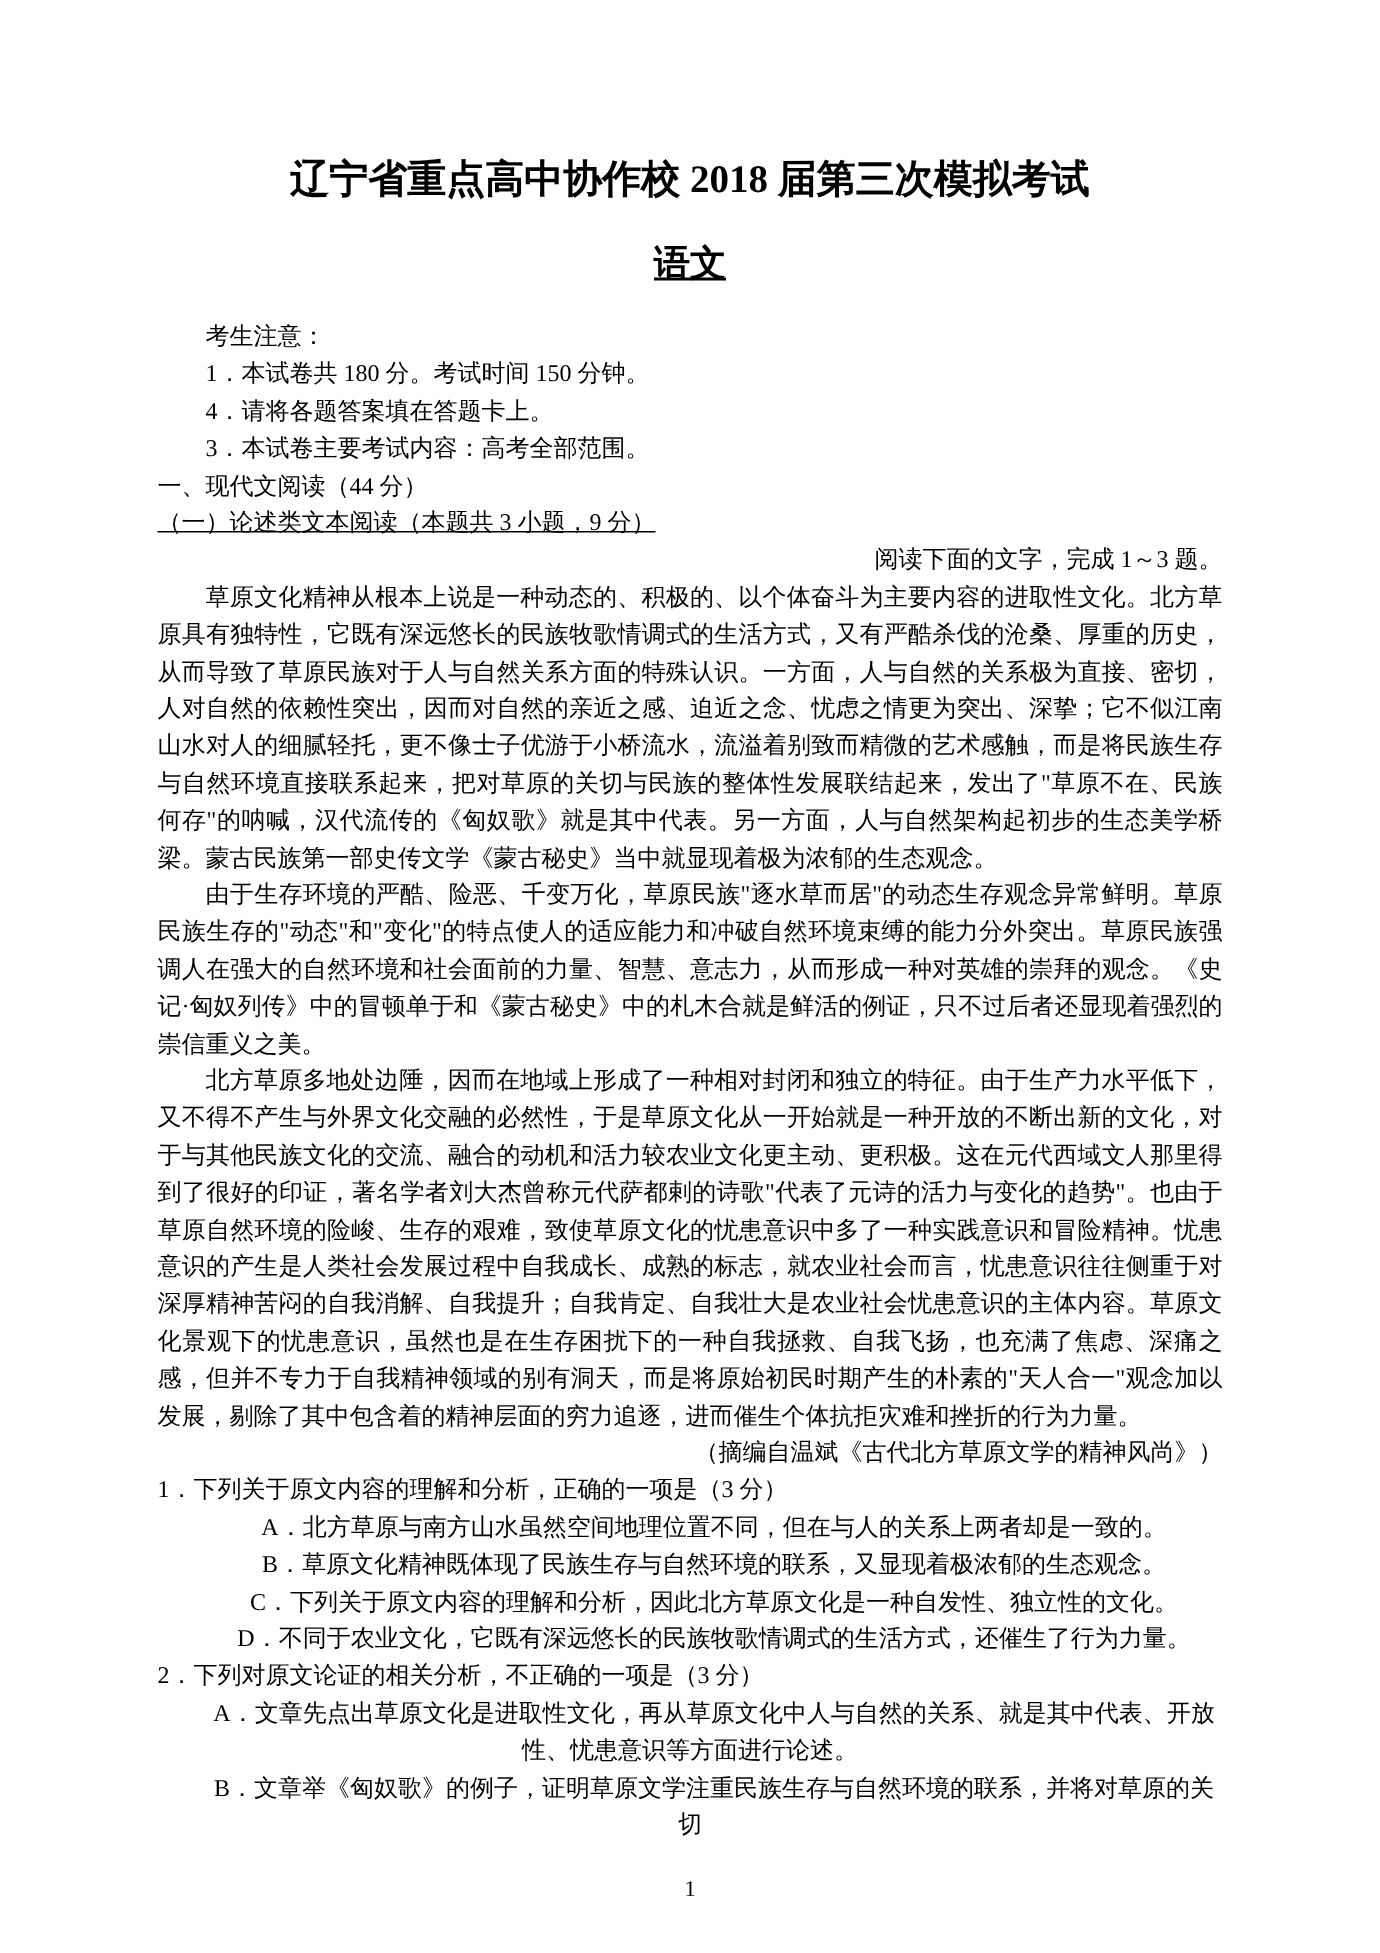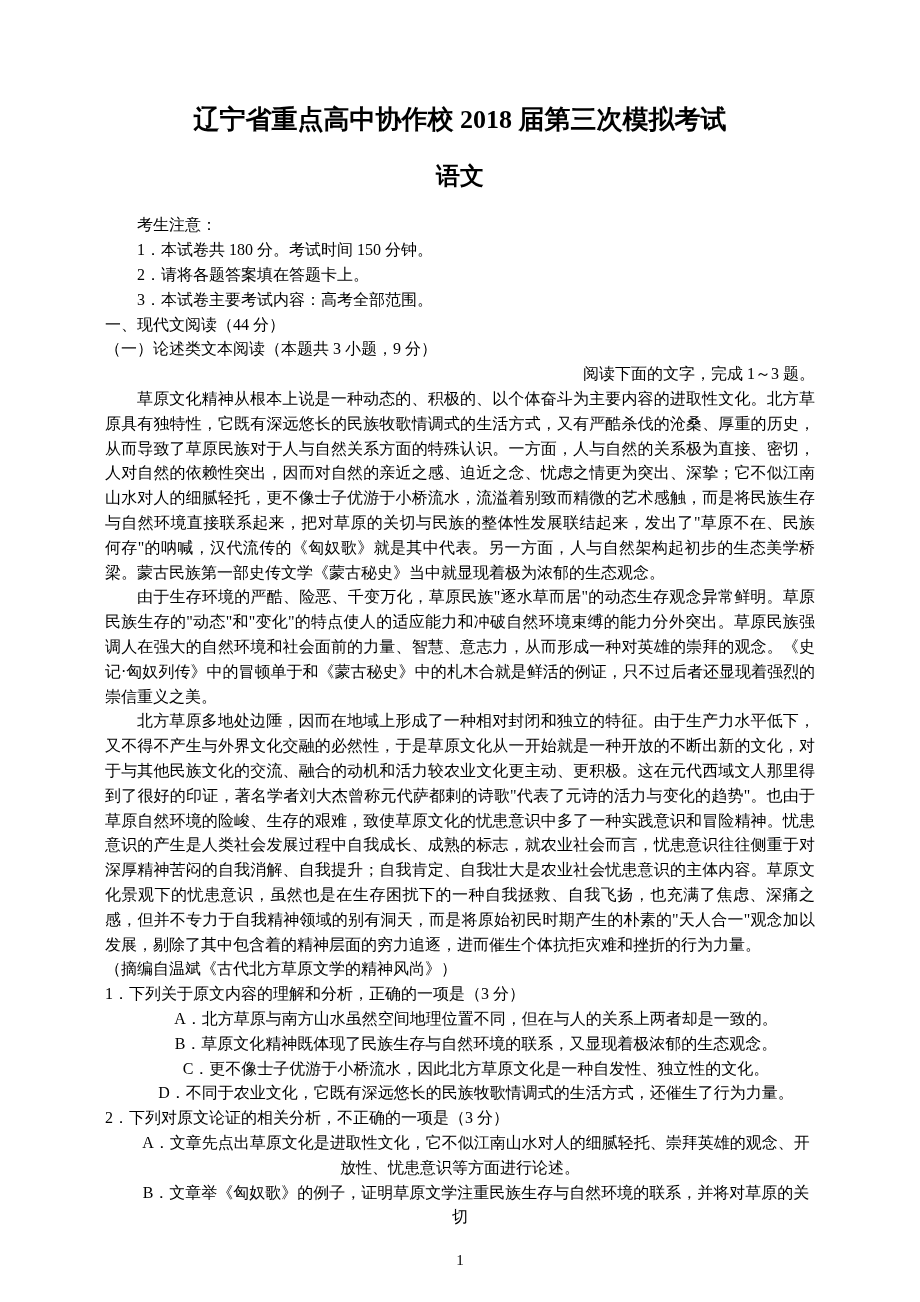--- a/index.html
+++ b/index.html
@@ -20,45 +20,47 @@
       font-weight: bold;
       margin-bottom: 18px;
       font-family: "SimSun", "宋体", serif;
     }
     .title-sub {
       text-align: center;
       font-size: 24px;
       font-weight: bold;
       margin-bottom: 18px;
       font-family: "SimSun", "宋体", serif;
+      text-decoration: underline;
     }
     .notice-header {
       text-indent: 2em;
       margin-bottom: 0;
     }
     .notice-line {
       text-indent: 2em;
       margin-bottom: 0;
     }
     .section-heading {
       margin-top: 0;
     }
     .subsection-heading {
       margin-top: 0;
+      text-decoration: underline;
     }
     .instruction {
       text-indent: 2em;
       text-align: right;
     }
     .paragraph {
       text-indent: 2em;
       text-align: justify;
     }
     .citation {
-      text-align: left;
+      text-align: right;
       margin-top: 0;
     }
     .question {
       margin-top: 0;
     }
     .option {
       text-indent: 2em;
       text-align: center;
     }
     .page-number {
@@ -71,36 +73,36 @@
     }
   </style>
 </head>
 <body>
 
 <div class="title-main">辽宁省重点高中协作校 2018 届第三次模拟考试</div>
 <div class="title-sub">语文</div>
 
 <div class="notice-header">考生注意：</div>
 <div class="notice-line">1．本试卷共 180 分。考试时间 150 分钟。</div>
-<div class="notice-line">2．请将各题答案填在答题卡上。</div>
+<div class="notice-line">4．请将各题答案填在答题卡上。</div>
 <div class="notice-line">3．本试卷主要考试内容：高考全部范围。</div>
 
 <div class="section-heading">一、现代文阅读（44 分）</div>
 <div class="subsection-heading">（一）论述类文本阅读（本题共 3 小题，9 分）</div>
 <div class="instruction">阅读下面的文字，完成 1～3 题。</div>
 
 <p class="paragraph">草原文化精神从根本上说是一种动态的、积极的、以个体奋斗为主要内容的进取性文化。北方草原具有独特性，它既有深远悠长的民族牧歌情调式的生活方式，又有严酷杀伐的沧桑、厚重的历史，从而导致了草原民族对于人与自然关系方面的特殊认识。一方面，人与自然的关系极为直接、密切，人对自然的依赖性突出，因而对自然的亲近之感、迫近之念、忧虑之情更为突出、深挚；它不似江南山水对人的细腻轻托，更不像士子优游于小桥流水，流溢着别致而精微的艺术感触，而是将民族生存与自然环境直接联系起来，把对草原的关切与民族的整体性发展联结起来，发出了"草原不在、民族何存"的呐喊，汉代流传的《匈奴歌》就是其中代表。另一方面，人与自然架构起初步的生态美学桥梁。蒙古民族第一部史传文学《蒙古秘史》当中就显现着极为浓郁的生态观念。</p>
 <p class="paragraph">由于生存环境的严酷、险恶、千变万化，草原民族"逐水草而居"的动态生存观念异常鲜明。草原民族生存的"动态"和"变化"的特点使人的适应能力和冲破自然环境束缚的能力分外突出。草原民族强调人在强大的自然环境和社会面前的力量、智慧、意志力，从而形成一种对英雄的崇拜的观念。《史记·匈奴列传》中的冒顿单于和《蒙古秘史》中的札木合就是鲜活的例证，只不过后者还显现着强烈的崇信重义之美。</p>
 <p class="paragraph">北方草原多地处边陲，因而在地域上形成了一种相对封闭和独立的特征。由于生产力水平低下，又不得不产生与外界文化交融的必然性，于是草原文化从一开始就是一种开放的不断出新的文化，对于与其他民族文化的交流、融合的动机和活力较农业文化更主动、更积极。这在元代西域文人那里得到了很好的印证，著名学者刘大杰曾称元代萨都剌的诗歌"代表了元诗的活力与变化的趋势"。也由于草原自然环境的险峻、生存的艰难，致使草原文化的忧患意识中多了一种实践意识和冒险精神。忧患意识的产生是人类社会发展过程中自我成长、成熟的标志，就农业社会而言，忧患意识往往侧重于对深厚精神苦闷的自我消解、自我提升；自我肯定、自我壮大是农业社会忧患意识的主体内容。草原文化景观下的忧患意识，虽然也是在生存困扰下的一种自我拯救、自我飞扬，也充满了焦虑、深痛之感，但并不专力于自我精神领域的别有洞天，而是将原始初民时期产生的朴素的"天人合一"观念加以发展，剔除了其中包含着的精神层面的穷力追逐，进而催生个体抗拒灾难和挫折的行为力量。</p>
 
 <div class="citation">（摘编自温斌《古代北方草原文学的精神风尚》）</div>
 
 <div class="question">1．下列关于原文内容的理解和分析，正确的一项是（3 分）</div>
 <div class="option">A．北方草原与南方山水虽然空间地理位置不同，但在与人的关系上两者却是一致的。</div>
 <div class="option">B．草原文化精神既体现了民族生存与自然环境的联系，又显现着极浓郁的生态观念。</div>
-<div class="option">C．更不像士子优游于小桥流水，因此北方草原文化是一种自发性、独立性的文化。</div>
+<div class="option">C．下列关于原文内容的理解和分析，因此北方草原文化是一种自发性、独立性的文化。</div>
 <div class="option">D．不同于农业文化，它既有深远悠长的民族牧歌情调式的生活方式，还催生了行为力量。</div>
 
 <div class="question">2．下列对原文论证的相关分析，不正确的一项是（3 分）</div>
-<div class="option">A．文章先点出草原文化是进取性文化，它不似江南山水对人的细腻轻托、崇拜英雄的观念、开放性、忧患意识等方面进行论述。</div>
+<div class="option">A．文章先点出草原文化是进取性文化，再从草原文化中人与自然的关系、就是其中代表、开放性、忧患意识等方面进行论述。</div>
 <div class="option">B．文章举《匈奴歌》的例子，证明草原文学注重民族生存与自然环境的联系，并将对草原的关切</div>
 
 <div class="page-number">1</div>
 
 </body></html>

